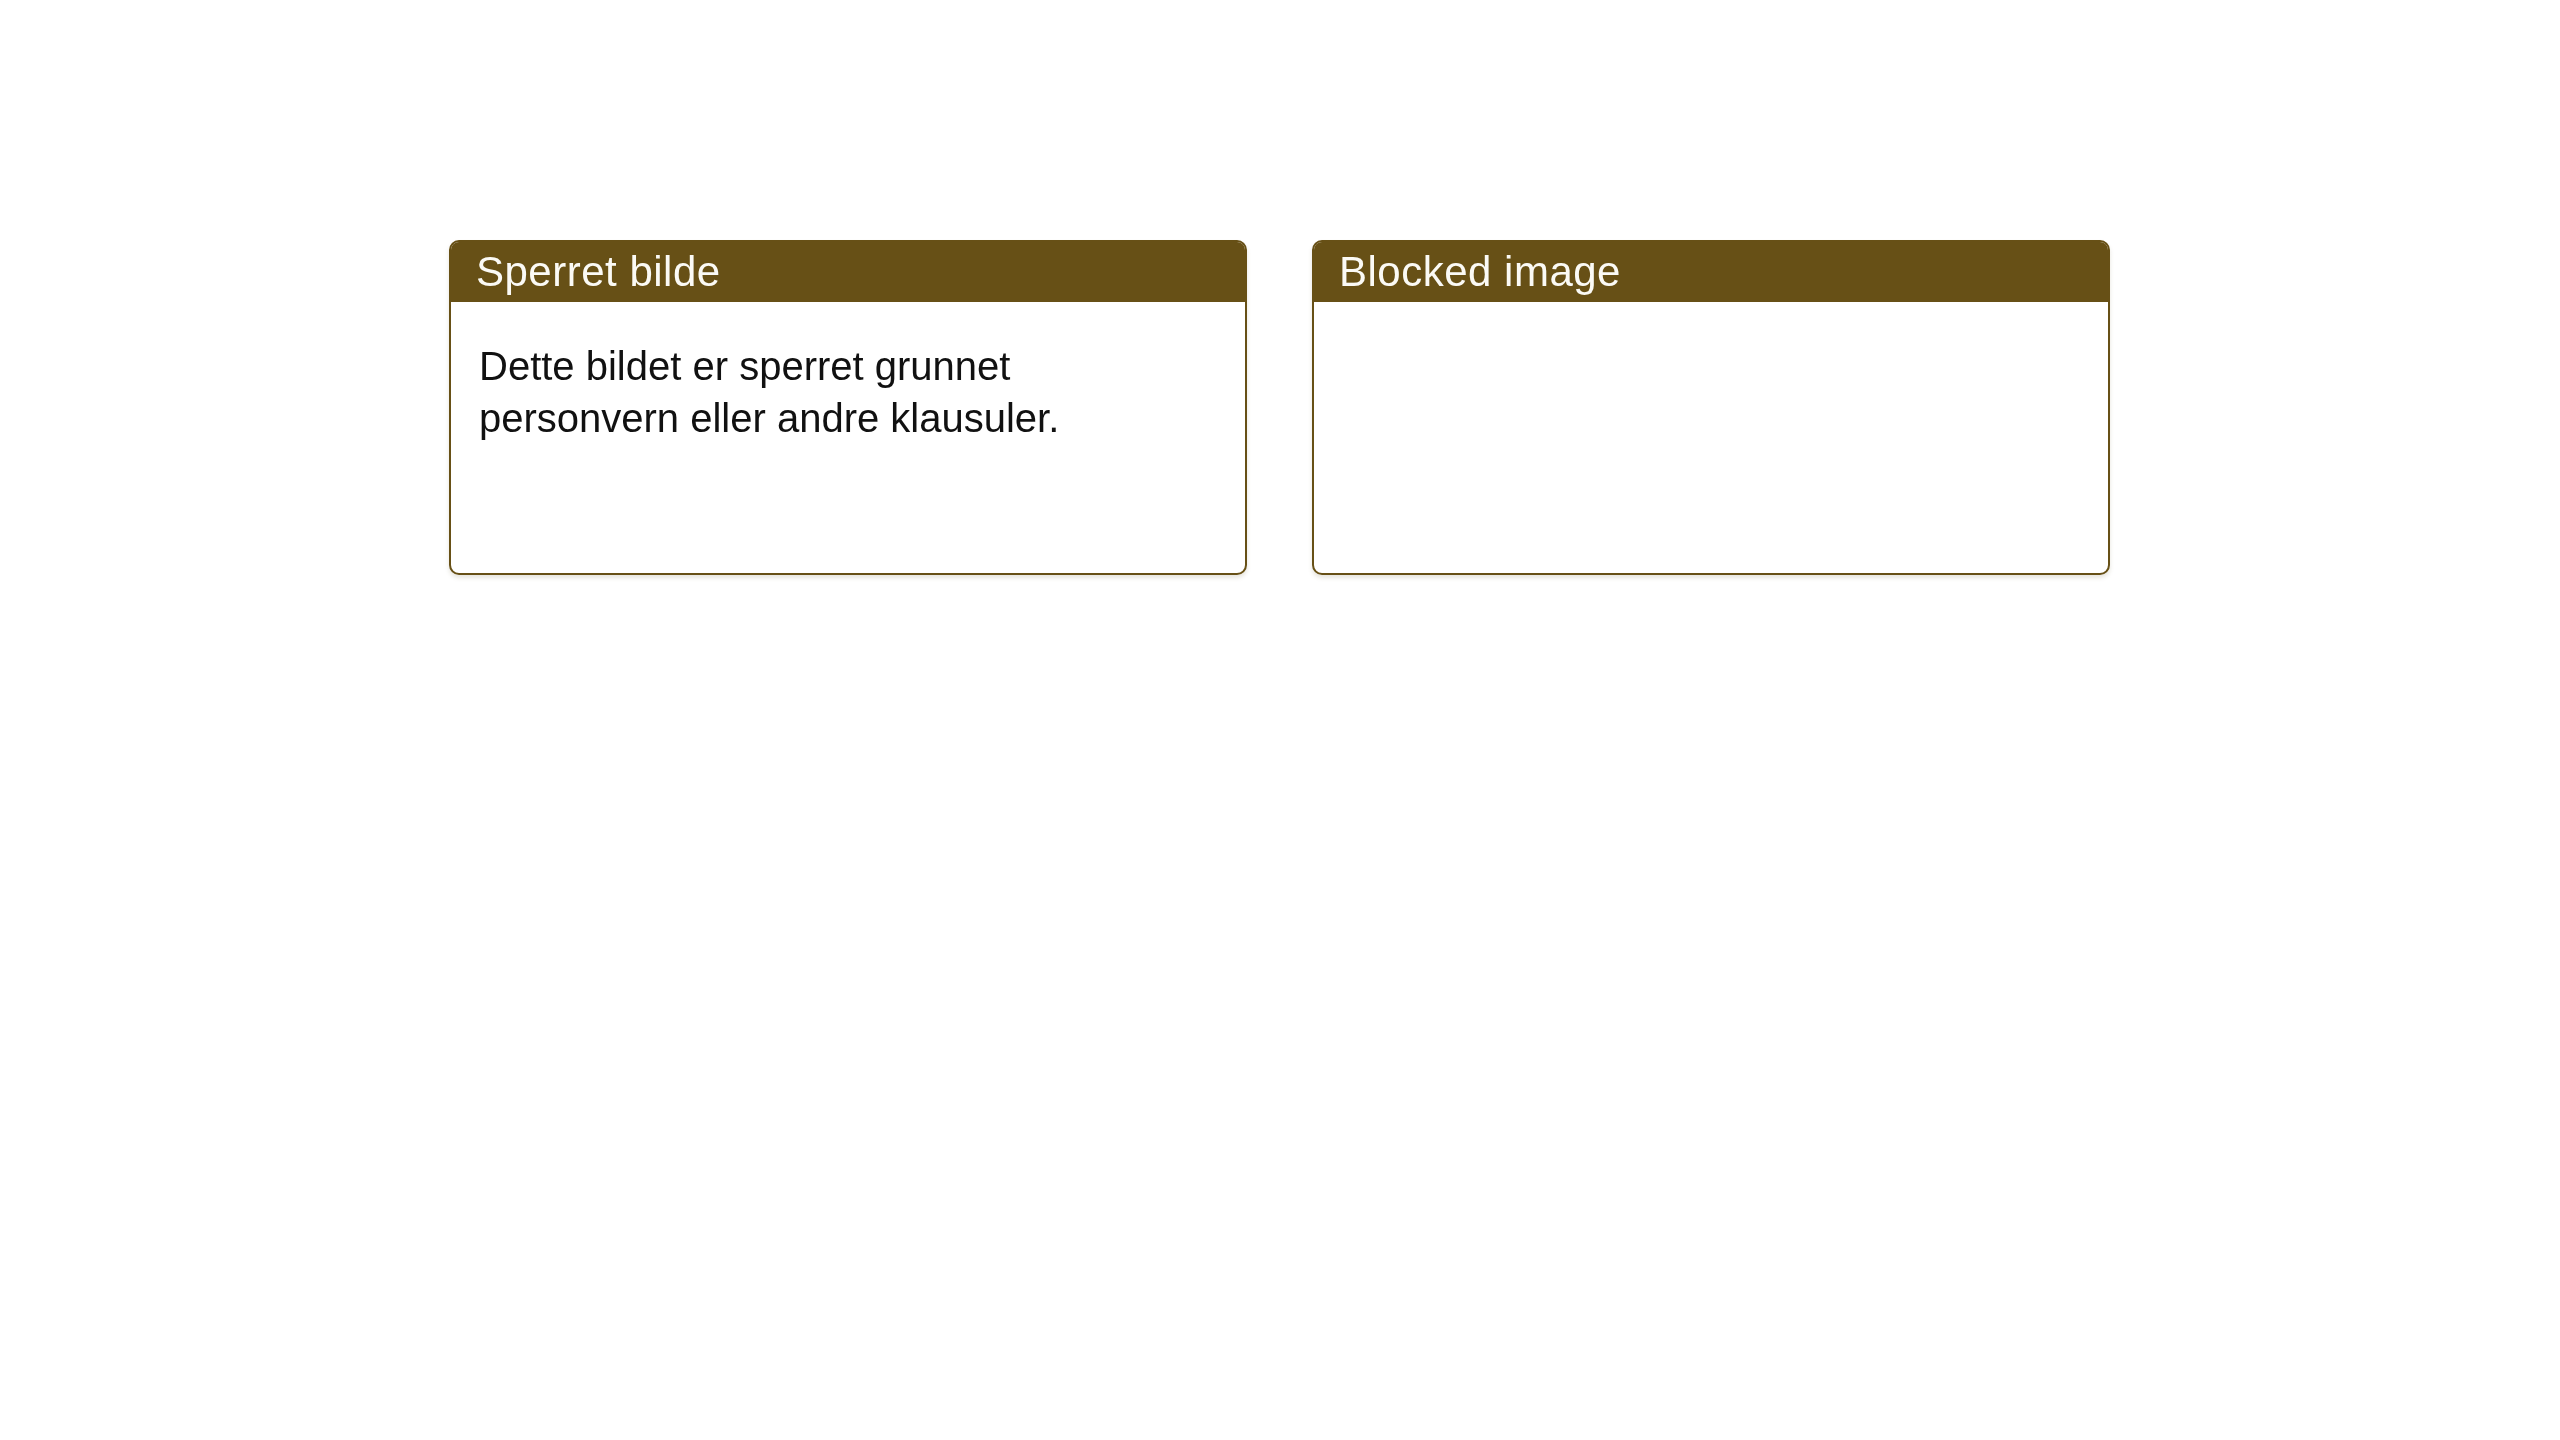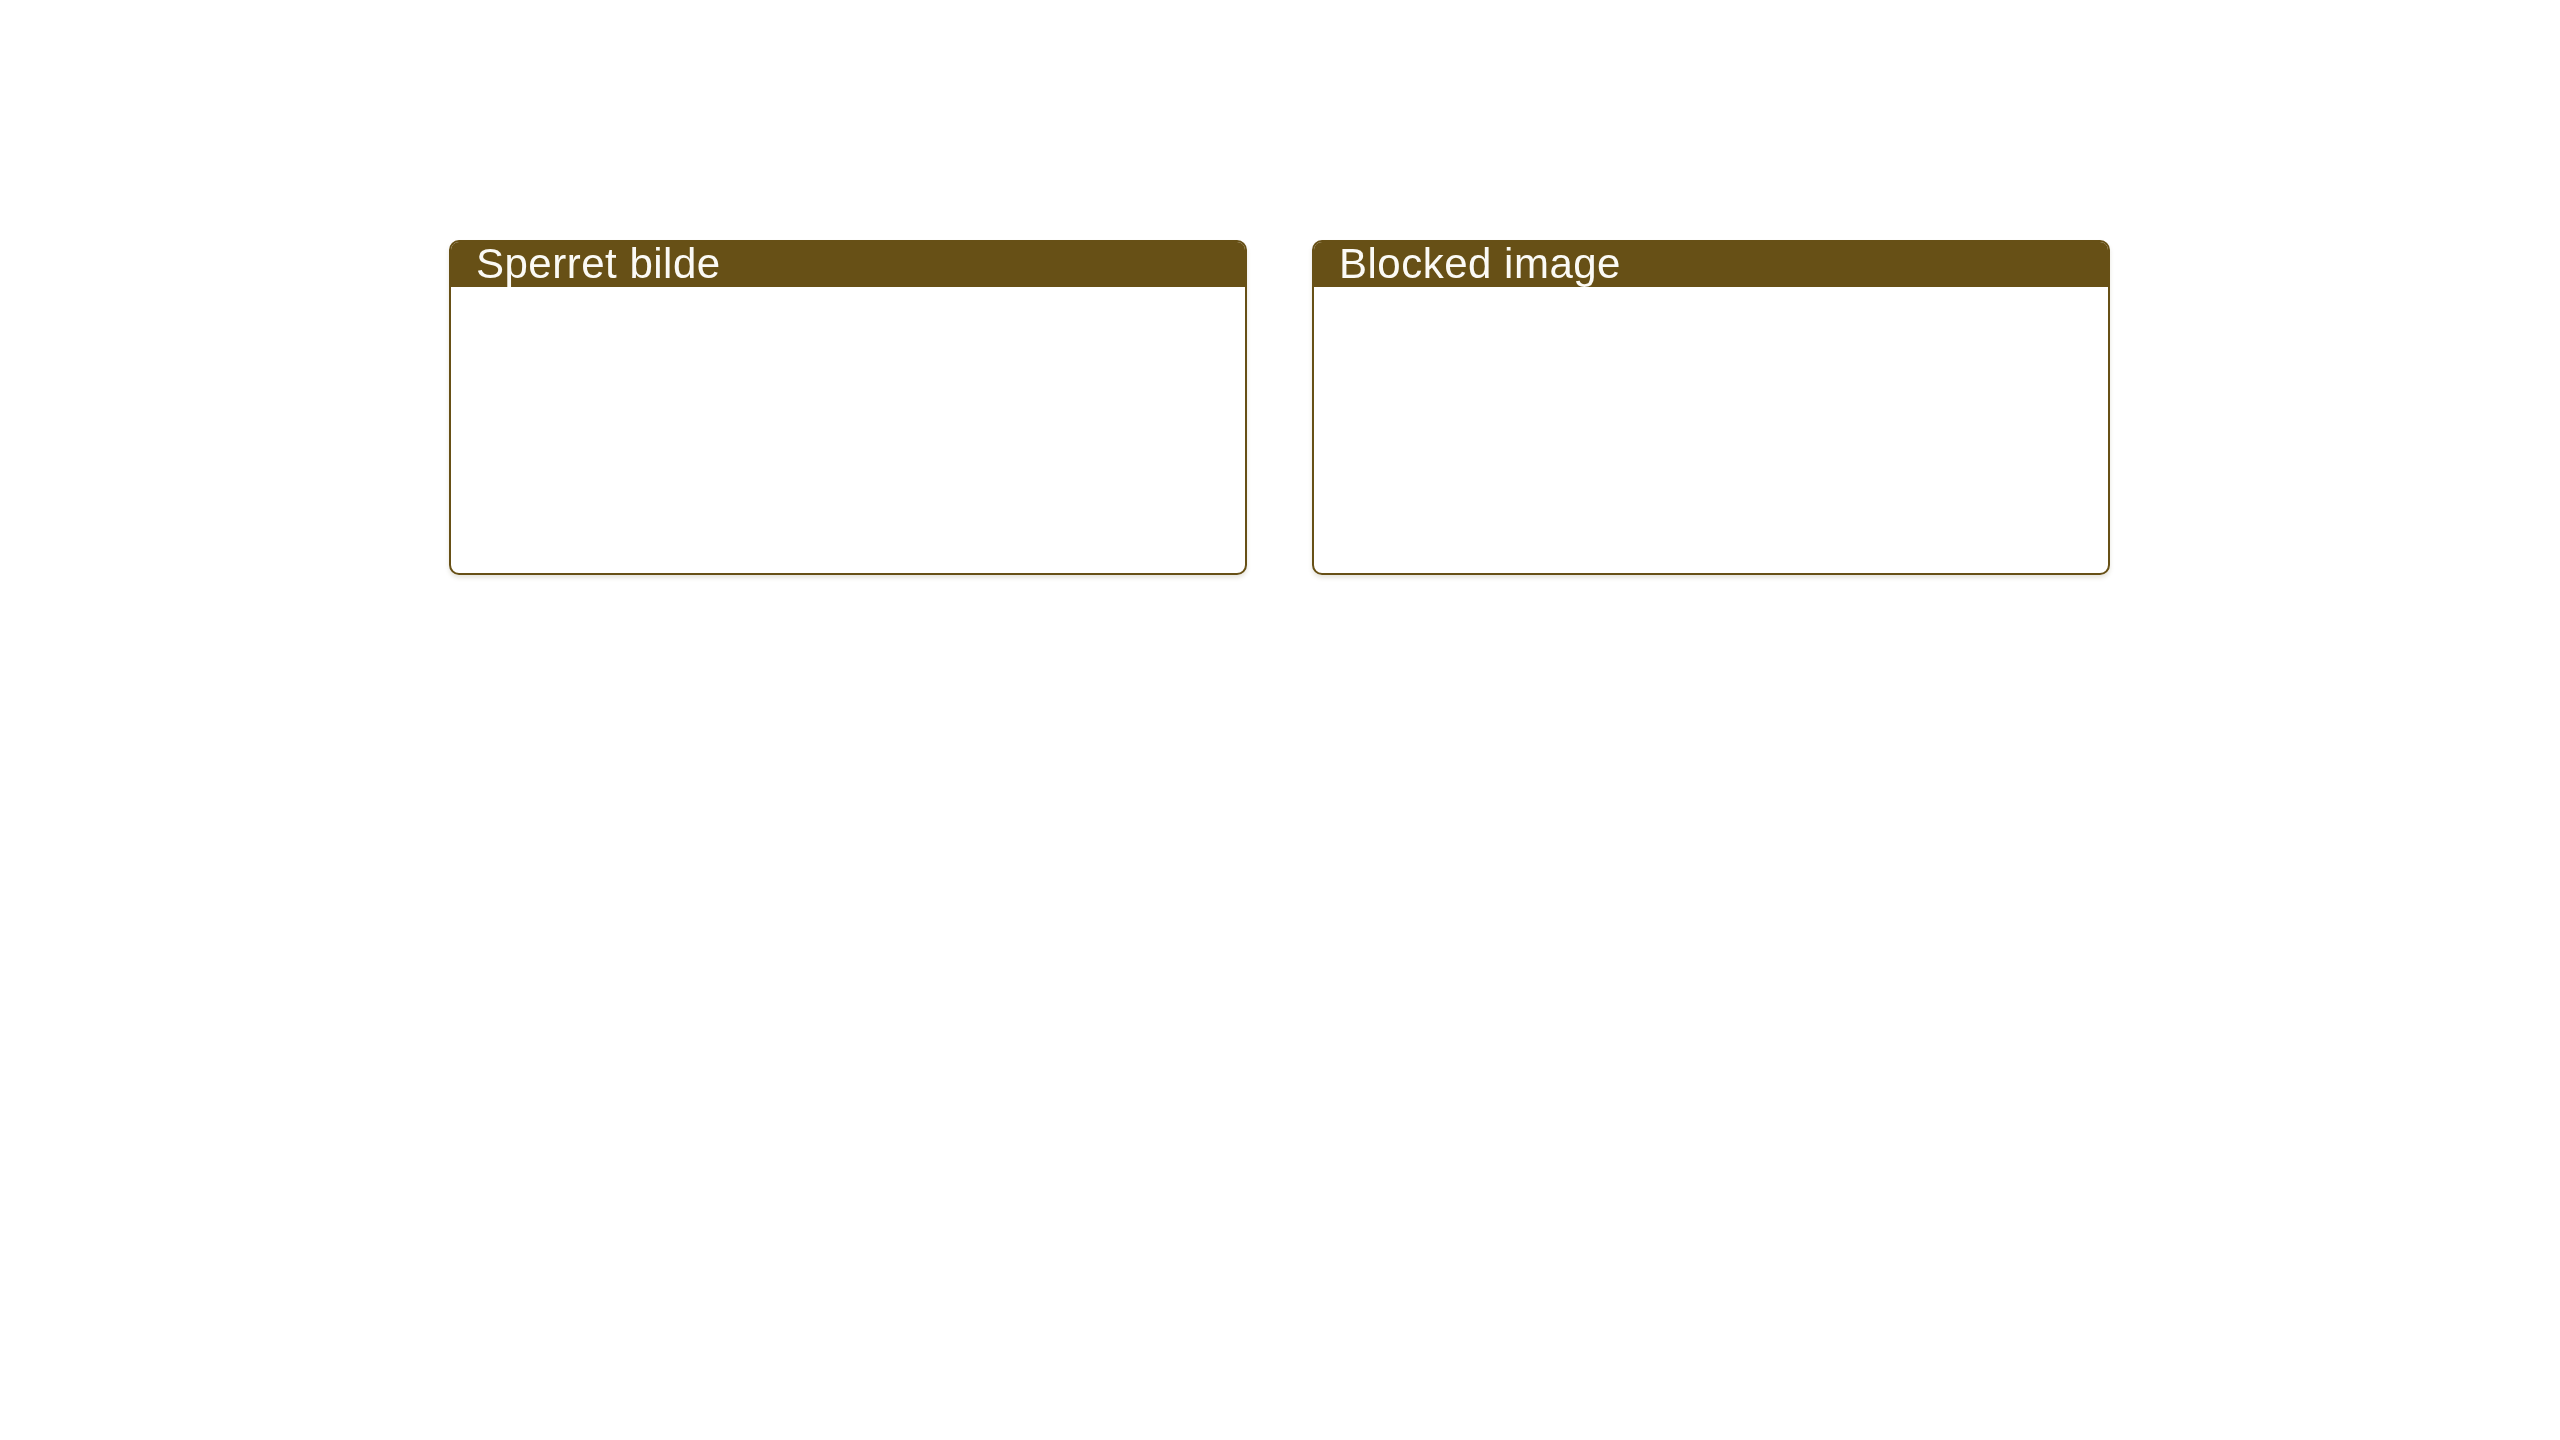--- a/index.html
+++ b/index.html
@@ -27,21 +27,21 @@
     border: 2px solid #675016;
     border-radius: 10px;
     overflow: hidden;
     box-shadow: 0 3px 4px rgba(120, 110, 70, 0.18);
     display: flex;
     flex-direction: column;
   }
 
   .notice-card .card-header {
     background: #675016;
-    height: 46px;
+    height: 61px;
     flex: 0 0 auto;
     display: flex;
     align-items: center;
     padding: 0 26px;
     
     margin: -1px -1px 0 -1px;
     border-radius: 8px 8px 0 0;
   }
 
   .notice-card .card-title {
@@ -66,20 +66,24 @@
 </style>
 </head>
 <body>
 
 <div class="cards-row">
 
   <div class="notice-card">
     <div class="card-header">
       <span class="card-title">Sperret bilde</span>
     </div>
+    <div class="card-body">
+      <div class="card-message">Dette bildet er sperret grunnet
+personvern eller andre klausuler.</div>
+    </div>
   </div>
 
   <div class="notice-card">
     <div class="card-header">
       <span class="card-title">Blocked image</span>
     </div>
   </div>
 
 </div>
 

